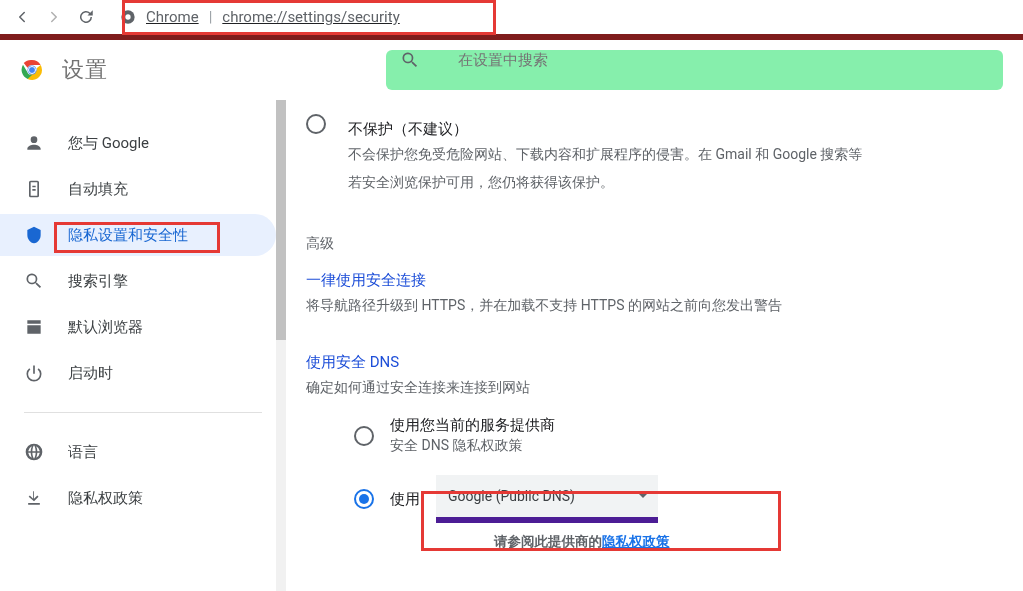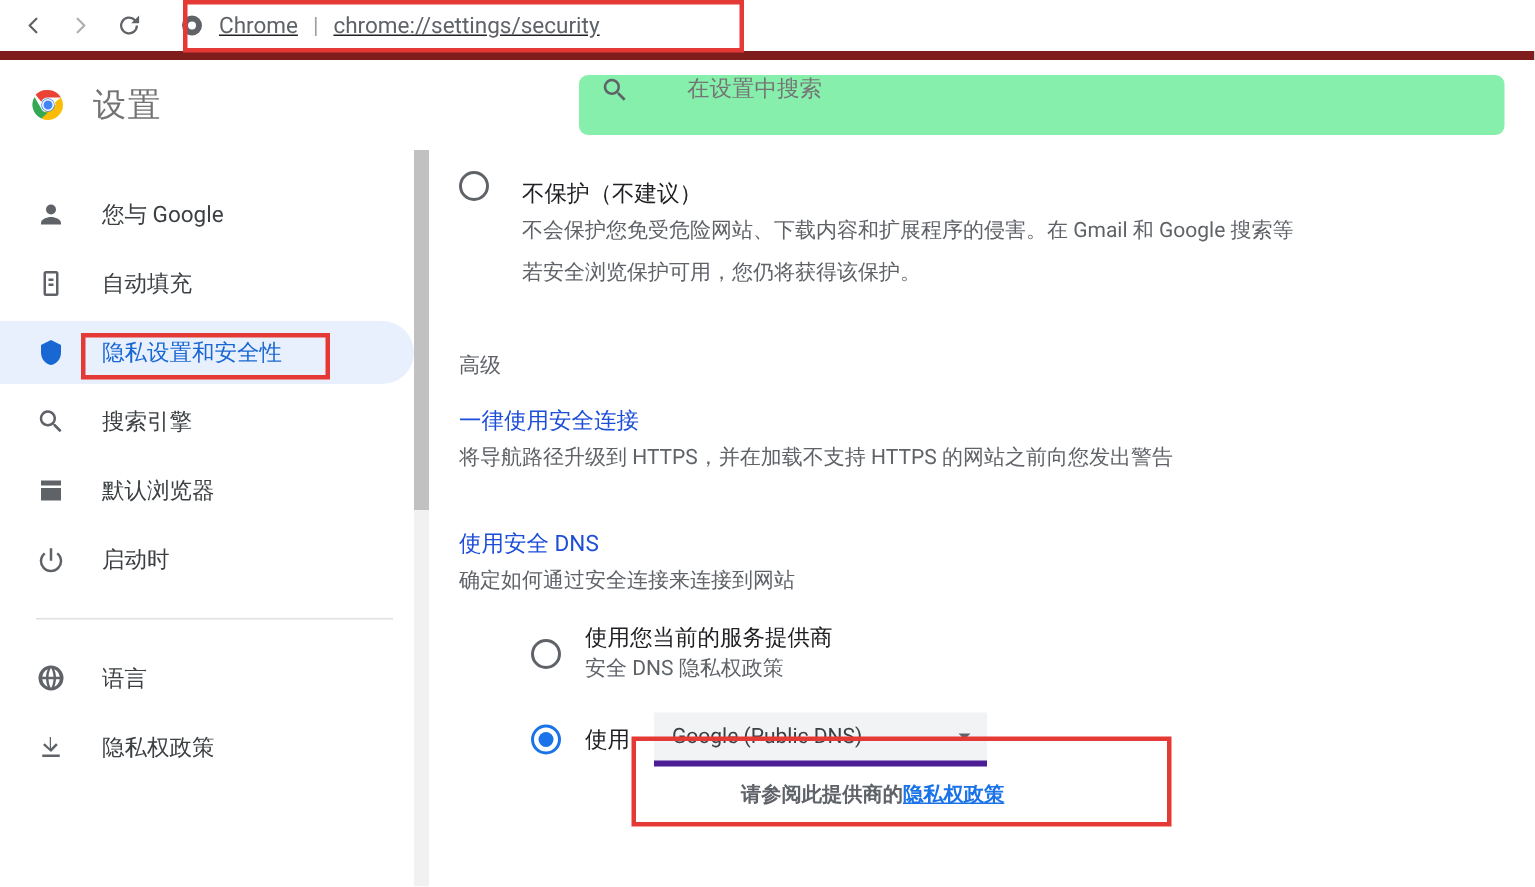--- a/index.html
+++ b/index.html
@@ -203,25 +203,25 @@
     display: flex;
     align-items: center;
     gap: 16px;
     margin-top: 8px;
   }
   .dns-row .radio-outer { margin-top: 0; }
   .dns-sub {
     font-size: 14px; color: #5f6368; margin-top: 2px;
   }
   .dns-select {
-    height: 36px;
+    height: 48px;
     min-width: 222px;
     background: #f1f3f4;
     border: none;
-    border-bottom: 4px solid #4c1d95;
+    border-bottom: 6px solid #4c1d95;
     display: flex;
     align-items: center;
     justify-content: space-between;
     padding: 0 10px 0 12px;
     color: #3c4043;
     font-size: 14px;
     cursor: pointer;
   }
   .dns-select svg { width: 10px; height: 10px; fill: #5f6368; }
   .policy-line {

